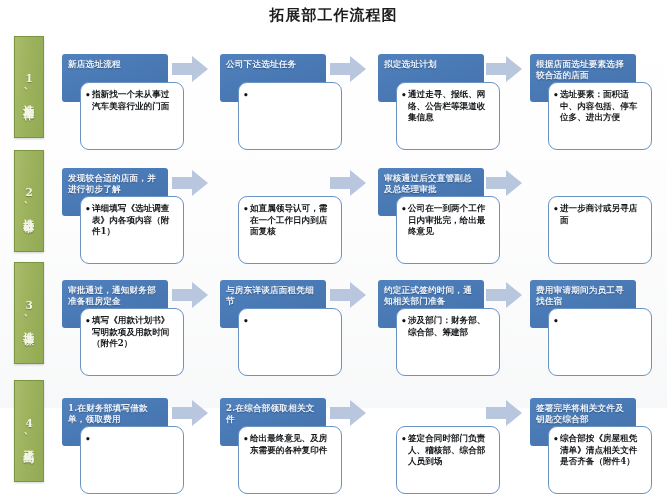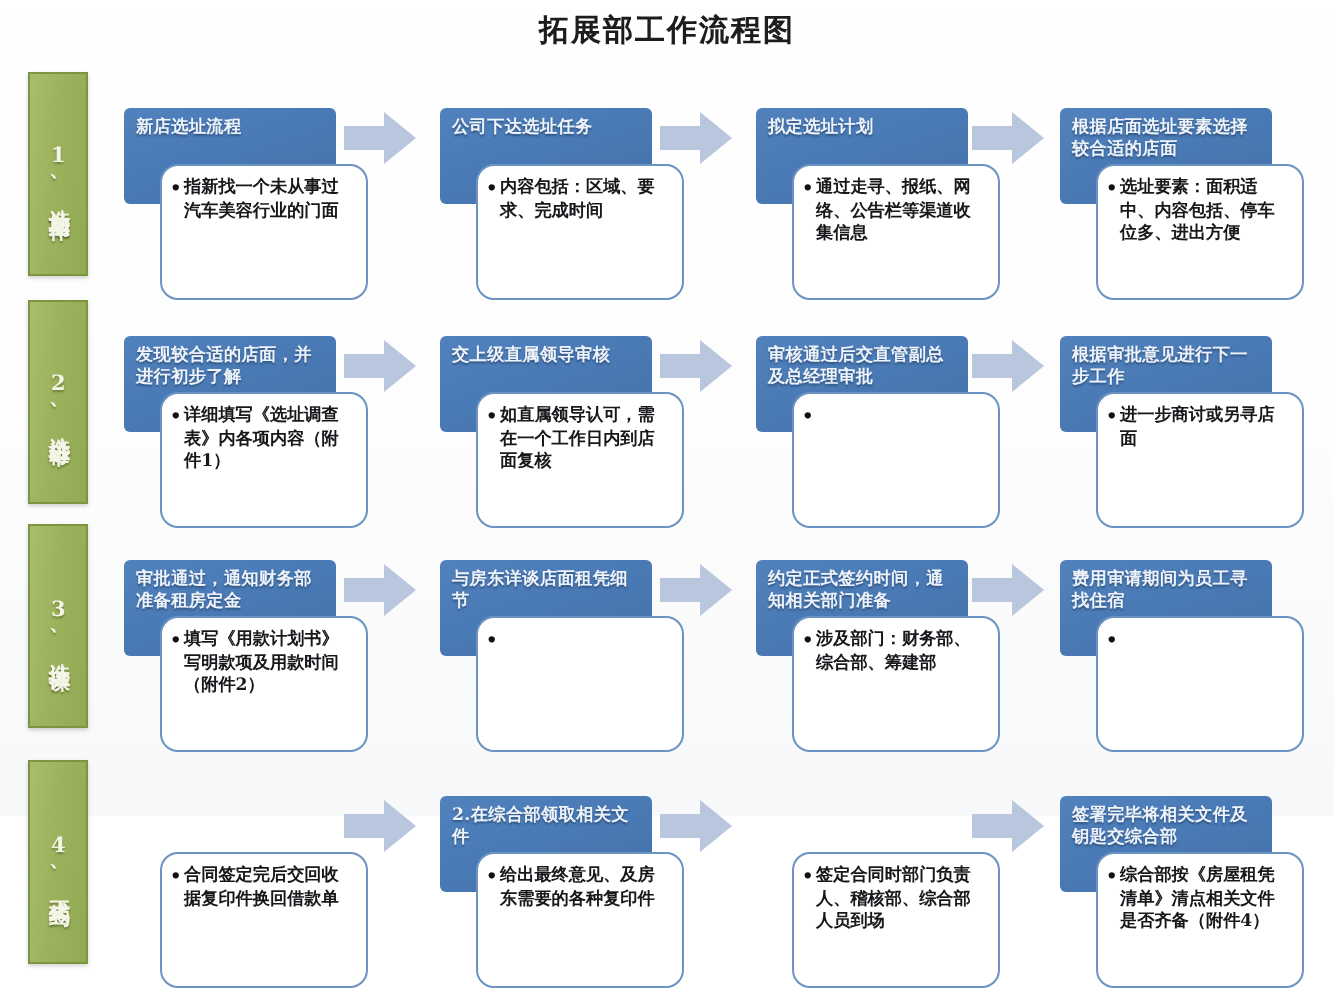--- a/index.html
+++ b/index.html
@@ -131,21 +131,20 @@
     </div>
     <div class="arrow a0">
       <svg width="36" height="26" viewBox="0 0 36 26">
           <polygon points="0,7 20,7 20,0 36,13 20,26 20,19 0,19" fill="#B8C6DE"></polygon>
         </svg>
     </div>
     <div class="node c1">
       <div class="node-head">公司下达选址任务</div>
       <div class="node-body">
         <span class="bullet">•</span>
-        <span class="body-text">内容包括：区域、要求、完成时间</span>
       </div>
     </div>
     <div class="arrow a1">
       <svg width="36" height="26" viewBox="0 0 36 26">
           <polygon points="0,7 20,7 20,0 36,13 20,26 20,19 0,19" fill="#B8C6DE"></polygon>
         </svg>
     </div>
     <div class="node c2">
       <div class="node-head">拟定选址计划</div>
       <div class="node-body">
@@ -177,44 +176,43 @@
         <span class="bullet">•</span>
         <span class="body-text">详细填写《选址调查表》内各项内容（附件1）</span>
       </div>
     </div>
     <div class="arrow a0">
       <svg width="36" height="26" viewBox="0 0 36 26">
           <polygon points="0,7 20,7 20,0 36,13 20,26 20,19 0,19" fill="#B8C6DE"></polygon>
         </svg>
     </div>
     <div class="node c1">
-      <div class="node-head">交上级直属领导审核</div>
       <div class="node-body">
         <span class="bullet">•</span>
         <span class="body-text">如直属领导认可，需在一个工作日内到店面复核</span>
       </div>
     </div>
     <div class="arrow a1">
       <svg width="36" height="26" viewBox="0 0 36 26">
           <polygon points="0,7 20,7 20,0 36,13 20,26 20,19 0,19" fill="#B8C6DE"></polygon>
         </svg>
     </div>
     <div class="node c2">
       <div class="node-head">审核通过后交直管副总及总经理审批</div>
       <div class="node-body">
         <span class="bullet">•</span>
+        <span class="body-text">公司在一到两个工作日内审批完，给出最终意见</span>
       </div>
     </div>
     <div class="arrow a2">
       <svg width="36" height="26" viewBox="0 0 36 26">
           <polygon points="0,7 20,7 20,0 36,13 20,26 20,19 0,19" fill="#B8C6DE"></polygon>
         </svg>
     </div>
     <div class="node c3">
-      <div class="node-head">根据审批意见进行下一步工作</div>
       <div class="node-body">
         <span class="bullet">•</span>
         <span class="body-text">进一步商讨或另寻店面</span>
       </div>
     </div>
   </div>
 
   <div class="row" style="top:260px;">
     <div class="stage">
       <span class="stage-label">3、选址详谈</span>
@@ -260,23 +258,23 @@
         <span class="bullet">•</span>
       </div>
     </div>
   </div>
 
   <div class="row" style="top:378px;">
     <div class="stage">
       <span class="stage-label">4、正式签约</span>
     </div>
     <div class="node c0">
-      <div class="node-body">
-        <span class="bullet">•</span>
-        <span class="body-text">合同签定完后交回收据复印件换回借款单</span>
+      <div class="node-head">1.在财务部填写借款单，领取费用</div>
+      <div class="node-body">
+        <span class="bullet">•</span>
       </div>
     </div>
     <div class="arrow a0">
       <svg width="36" height="26" viewBox="0 0 36 26">
           <polygon points="0,7 20,7 20,0 36,13 20,26 20,19 0,19" fill="#B8C6DE"></polygon>
         </svg>
     </div>
     <div class="node c1">
       <div class="node-head">2.在综合部领取相关文件</div>
       <div class="node-body">

